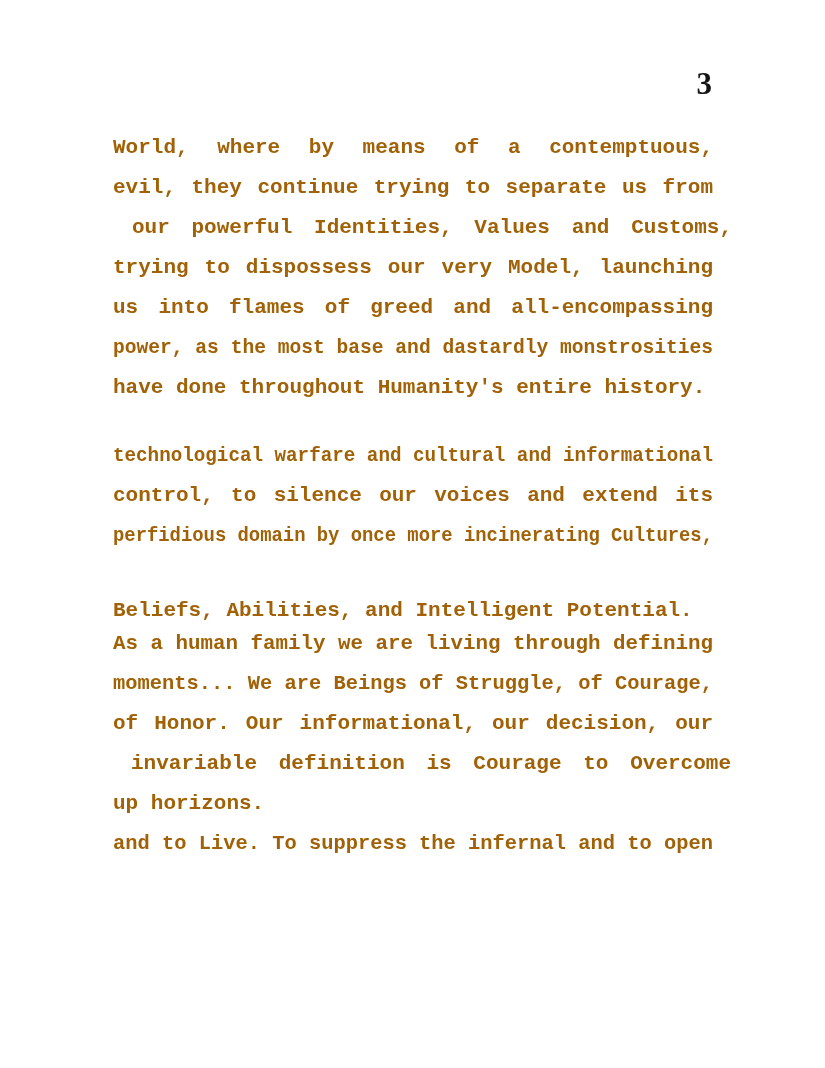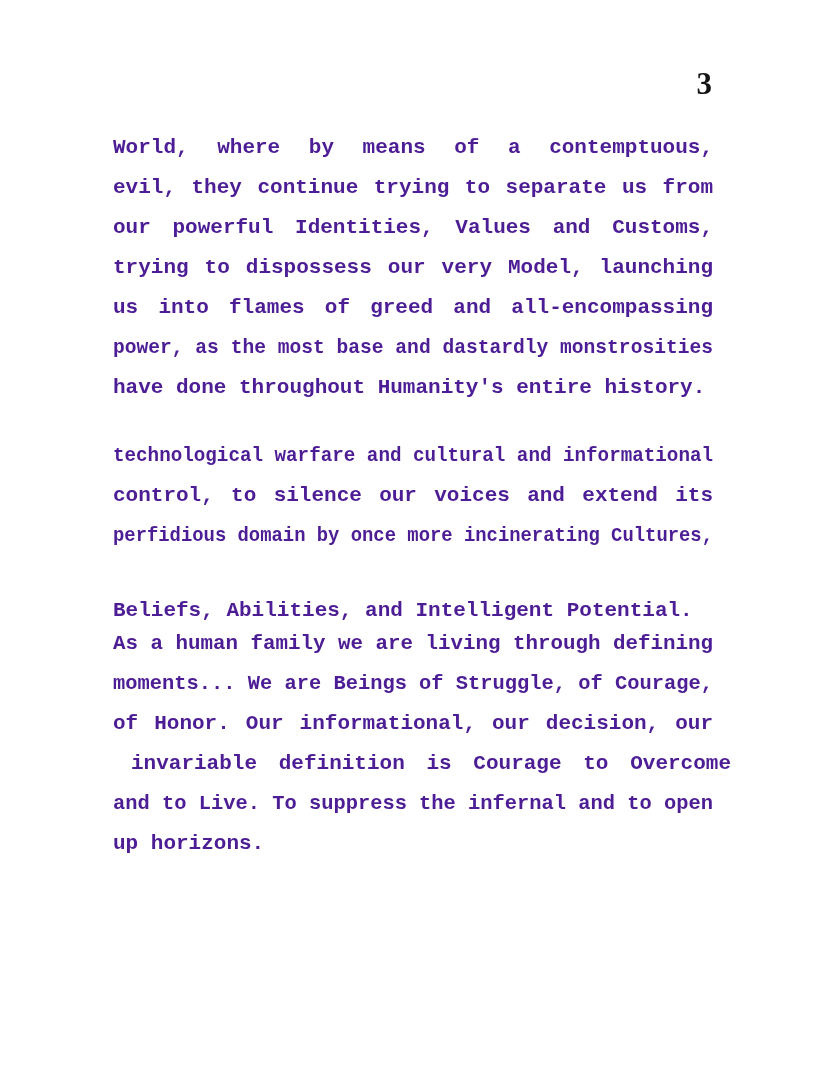--- a/index.html
+++ b/index.html
@@ -23,21 +23,21 @@
     font-weight: 700;
     font-size: 31px;
     line-height: 31px;
     color: #141414;
   }
   .content {
     position: absolute;
     top: 128px;
     left: 113px;
     width: 600px;
-    color: #4c1d95;
+    color: #a16207;
   }
   .paragraph {
     margin: 0 0 28px 0;
   }
   .line {
     height: 40px;
     line-height: 40px;
     font-size: 21px;
     font-weight: 700;
     white-space: nowrap;
@@ -51,34 +51,34 @@
 </style>
 </head>
 <body>
 
 <div class="page">
   <div class="page-number">3</div>
   <div class="content">
       <div class="paragraph">
         <div class="line"><span style="word-spacing: 15.9844px; transform: none;">World, where by means of a contemptuous,</span></div>
         <div class="line"><span style="word-spacing: 2.89955px; transform: none;">evil, they continue trying to separate us from</span></div>
-        <div class="line"><span style="word-spacing: 9.1px; transform: none;">our powerful Identities, Values and Customs,</span></div>
+        <div class="line"><span style="word-spacing: 9.1px; transform: none; margin-left: 19px;">our powerful Identities, Values and Customs,</span></div>
         <div class="line"><span style="word-spacing: 3.38281px; transform: none;">trying to dispossess our very Model, launching</span></div>
         <div class="line"><span style="word-spacing: 7.58333px; transform: none;">us into flames of greed and all-encompassing</span></div>
         <div class="line"><span style="word-spacing: 0px; transform: scaleX(0.933534);">power, as the most base and dastardly monstrosities</span></div>
         <div class="line"><span style="word-spacing: 0px; transform: none;">have done throughout Humanity's entire history.</span></div>
       </div>
       <div class="paragraph">
         <div class="line"><span style="word-spacing: 0px; transform: scaleX(0.915594);">technological warfare and cultural and informational</span></div>
         <div class="line"><span style="word-spacing: 4.70089px; transform: none;">control, to silence our voices and extend its</span></div>
         <div class="line"><span style="word-spacing: 0px; transform: scaleX(0.898309);">perfidious domain by once more incinerating Cultures,</span></div>
         <div class="line"><span style="word-spacing: 0px; transform: none; margin-top: 35px;">Beliefs, Abilities, and Intelligent Potential.</span></div>
       </div>
       <div class="paragraph">
         <div class="line"><span style="word-spacing: 0px; transform: scaleX(0.991889);">As a human family we are living through defining</span></div>
         <div class="line"><span style="word-spacing: 0px; transform: scaleX(0.971635);">moments... We are Beings of Struggle, of Courage,</span></div>
         <div class="line"><span style="word-spacing: 3.38281px; transform: none;">of Honor. Our informational, our decision, our</span></div>
         <div class="line"><span style="word-spacing: 9.1px; transform: none; margin-left: 18px;">invariable definition is Courage to Overcome</span></div>
+        <div class="line"><span style="word-spacing: 0px; transform: none;">up horizons.</span></div>
         <div class="line"><span style="word-spacing: 0px; transform: scaleX(0.971635);">and to Live. To suppress the infernal and to open</span></div>
-        <div class="line"><span style="word-spacing: 0px; transform: none;">up horizons.</span></div>
       </div>
     </div>
 </div>
 
 </body></html>

